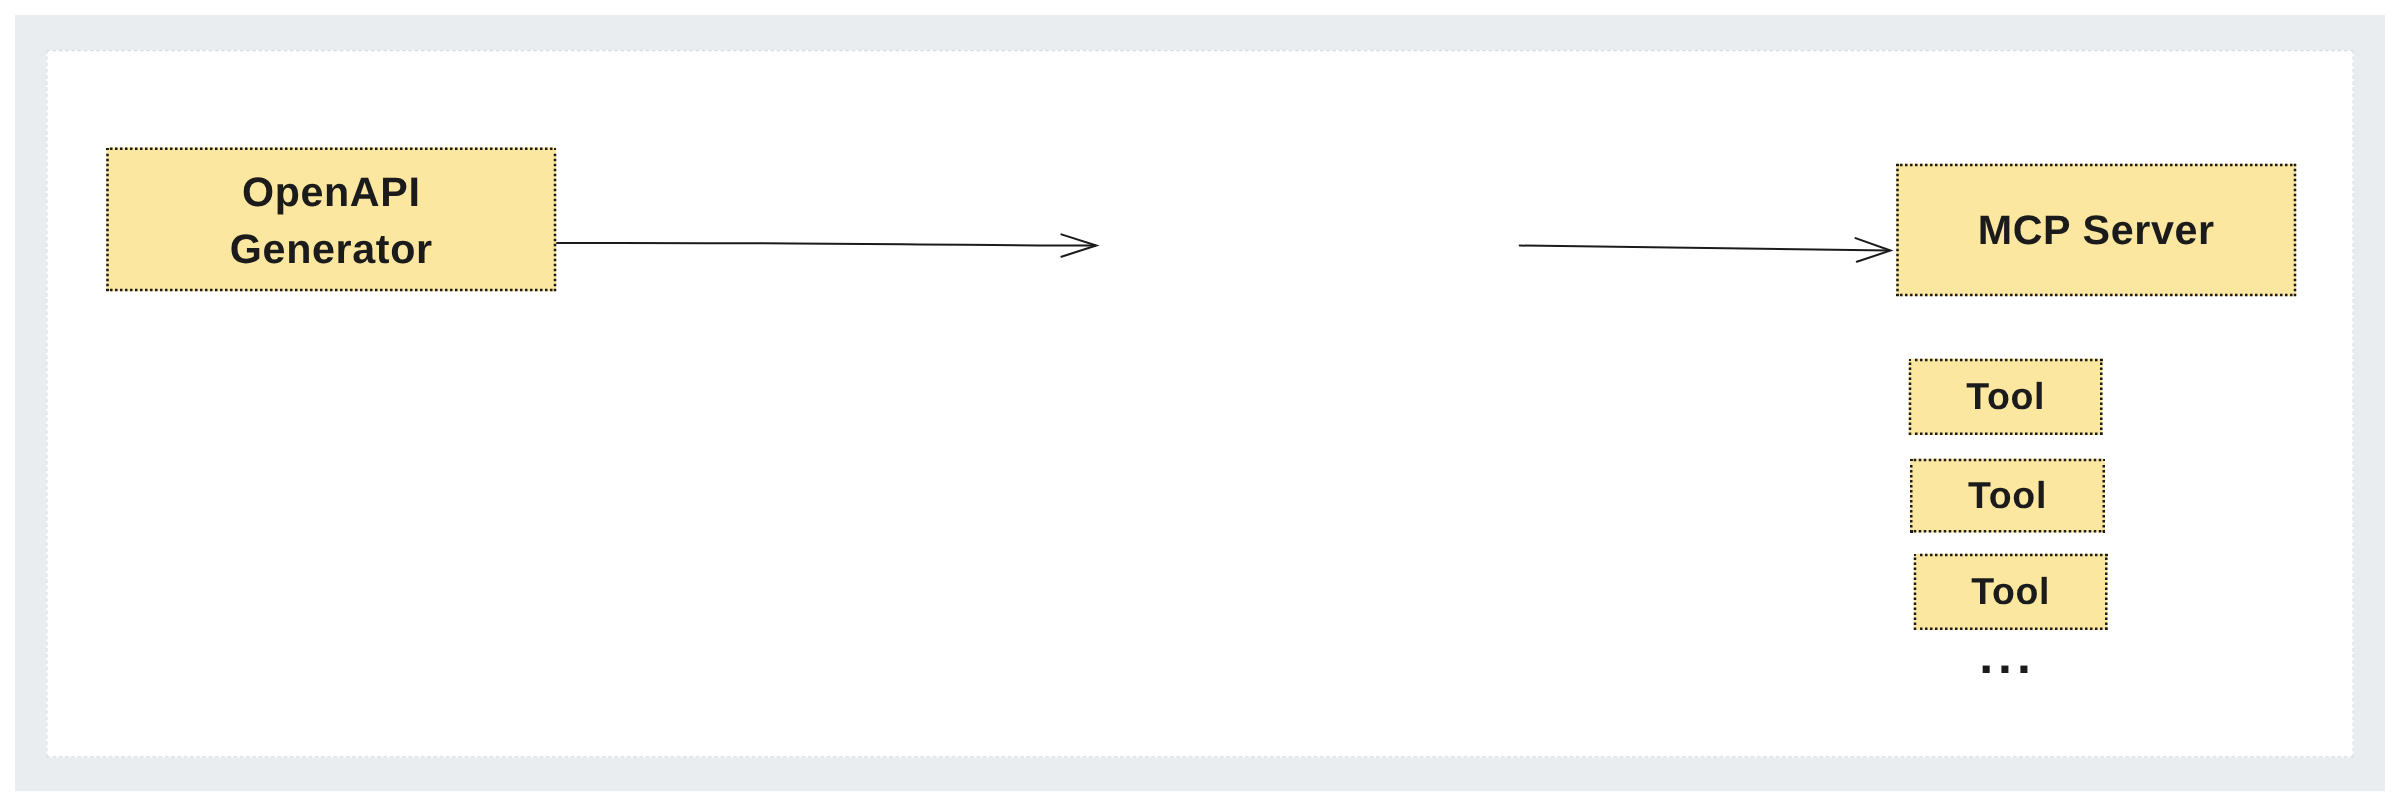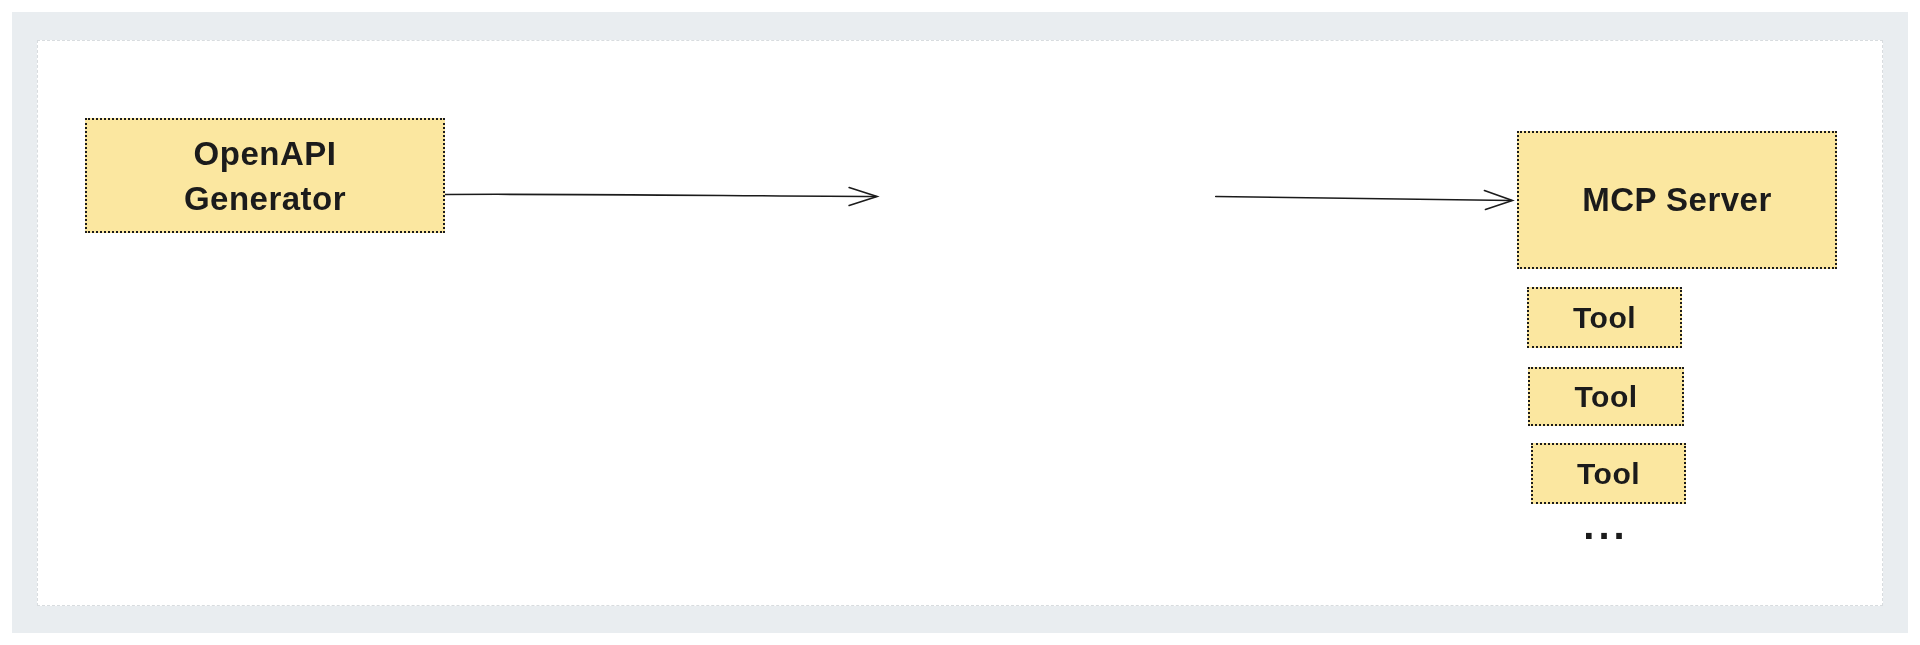--- a/index.html
+++ b/index.html
@@ -33,21 +33,21 @@
     display: flex;
     align-items: center;
     justify-content: center;
     flex-direction: column;
     color: #1b1b1b;
     font-weight: 600;
     letter-spacing: 0.5px;
   }
   .node-openapi  { left: 47px;   top: 77px;  width: 360px; height: 115px; font-size: 33px; line-height: 45px; }
   .node-generator{ left: 843px;  top: 116px; width: 335px; height: 92px;  font-size: 33px; }
-  .node-mcp     { left: 1479px; top: 90px;  width: 320px; height: 138px; font-size: 33px; }
+  .node-mcp     { left: 1479px; top: 90px;  width: 320px; height: 106px; font-size: 33px; }
   .node-tool-1  { left: 1489px; top: 246px; width: 155px; height: 61px;  font-size: 30px; }
   .node-tool-2  { left: 1490px; top: 326px; width: 156px; height: 59px;  font-size: 30px; }
   .node-tool-3  { left: 1493px; top: 402px; width: 155px; height: 61px;  font-size: 30px; }
   .ellipsis {
     position: absolute;
     left: 1518px; top: 462px; width: 100px;
     text-align: center;
     color: #1b1b1b;
     font-size: 40px;
     font-weight: 700;

